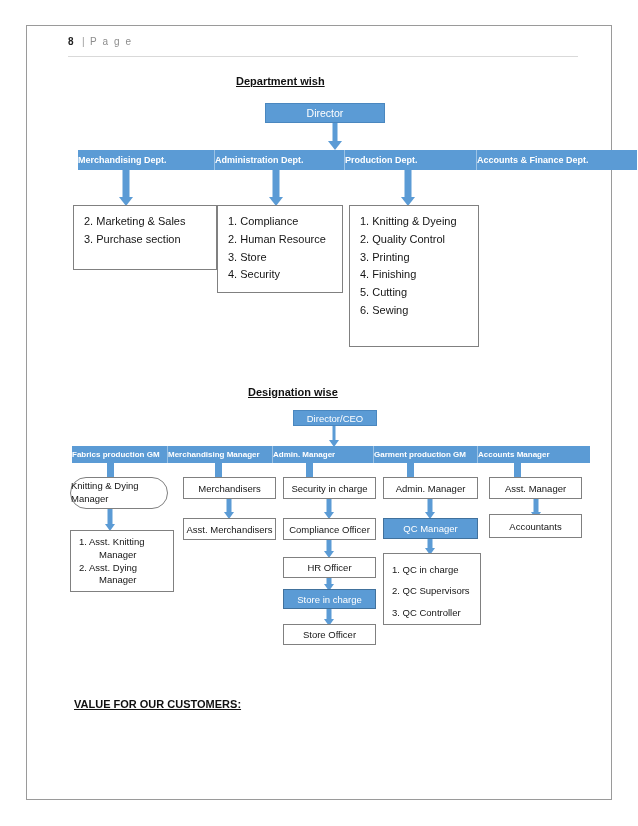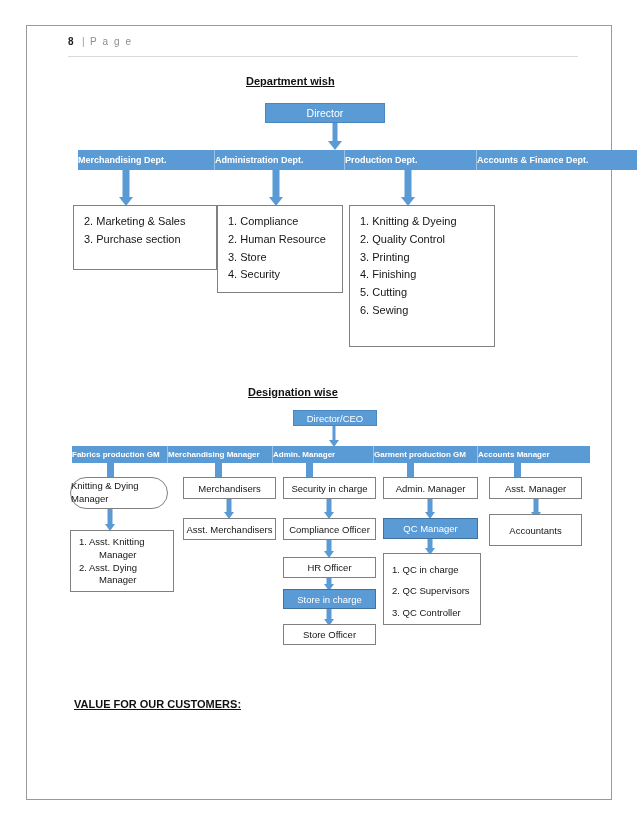--- a/index.html
+++ b/index.html
@@ -22,21 +22,21 @@
     letter-spacing:0px;
   }
   .pg-sep{position:absolute;left:14px;top:0;font-size:10px;color:#9a9a9a;}
   .pg-word{position:absolute;left:22px;top:0;font-size:10px;color:#8d8d8d;letter-spacing:1.6px;}
 
   
   .sec-title{
     position:absolute;font-size:11px;font-weight:bold;color:#111;
     text-decoration:underline;white-space:nowrap;
   }
-  .sec-title.t1{left:246px;top:75px;}
+  .sec-title.t1{left:236px;top:75px;}
   .sec-title.t2{left:248px;top:386px;}
   .footer-title{
     position:absolute;left:74px;top:698px;font-size:11px;font-weight:bold;
     color:#111;text-decoration:underline;white-space:nowrap;
   }
 
   
   .bluebox{
     position:absolute;background:#5b9bd5;border:1px solid #4a87bf;
     box-sizing:border-box;color:#ffffff;display:flex;align-items:center;
@@ -126,21 +126,21 @@
   <span class="li">3. Purchase section</span>
 </div>
 
 <div class="wbox listbox" style="left:217px;top:205px;width:126px;height:88px;">
   <span class="li">1. Compliance</span>
   <span class="li">2. Human Resource</span>
   <span class="li">3. Store</span>
   <span class="li">4.  Security</span>
 </div>
 
-<div class="wbox listbox" style="left:349px;top:205px;width:146px;height:142px;">
+<div class="wbox listbox" style="left:349px;top:205px;width:130px;height:142px;">
   <span class="li">1. Knitting &amp; Dyeing</span>
   <span class="li">2. Quality Control</span>
   <span class="li">3. Printing</span>
   <span class="li">4. Finishing</span>
   <span class="li">5. Cutting</span>
   <span class="li">6. Sewing</span>
 </div>
 
 <div class="sec-title t2">Designation wise</div>
 
@@ -238,15 +238,15 @@
   <span class="li">3. QC Controller</span>
 </div>
 
 <div class="wbox center" style="left:489px;top:477px;width:93px;height:22px;font-size:9.5px;">Asst. Manager</div>
 
 <div class="arrow small" style="left:530px;top:499px;width:12px;height:20px;">
   <div class="shaft" style="top:0;width:5px;height:14px;"></div>
   <div class="head"></div>
 </div>
 
-<div class="wbox center" style="left:489px;top:514px;width:93px;height:32px;font-size:9.5px;">Accountants</div>
+<div class="wbox center" style="left:489px;top:514px;width:93px;height:24px;font-size:9.5px;">Accountants</div>
 
 <div class="footer-title">VALUE FOR OUR CUSTOMERS:</div>
 
 </body></html>

